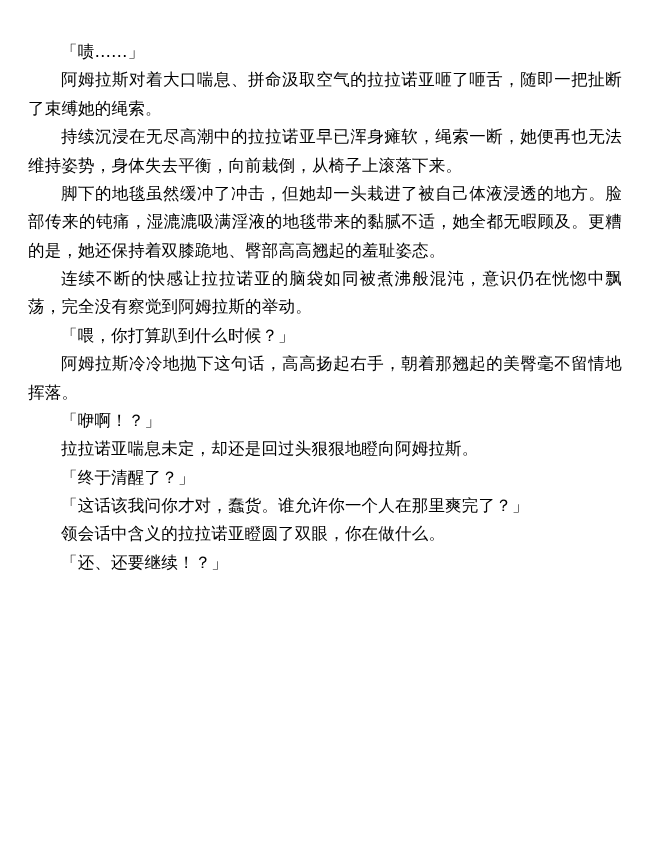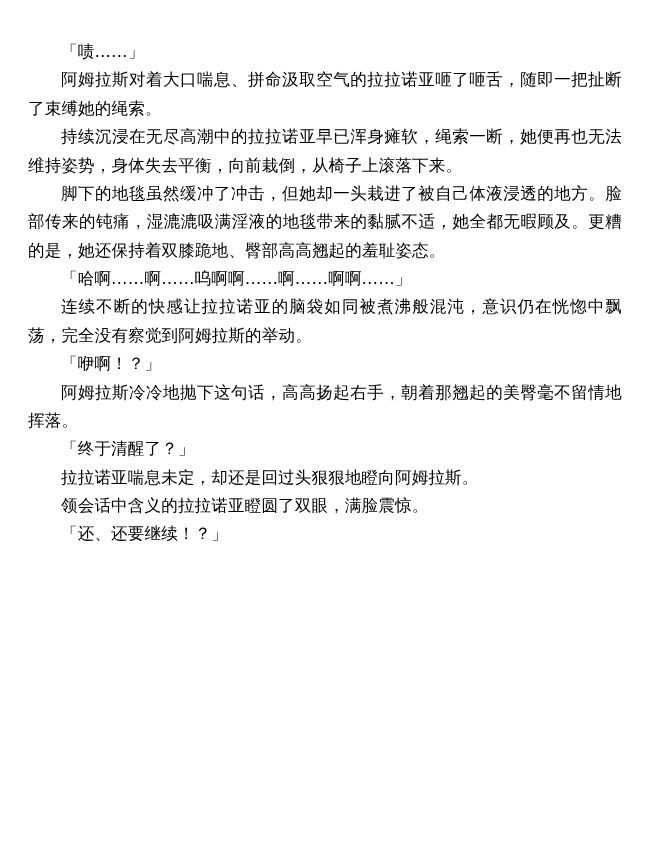--- a/index.html
+++ b/index.html
@@ -39,22 +39,23 @@
 </style>
 </head>
 <body>
 
 <div id="page">
   <div class="doc-body">
     <p class="para">「啧……」</p>
     <p class="para">阿姆拉斯对着大口喘息、拼命汲取空气的拉拉诺亚咂了咂舌，随即一把扯断了束缚她的绳索。</p>
     <p class="para">持续沉浸在无尽高潮中的拉拉诺亚早已浑身瘫软，绳索一断，她便再也无法维持姿势，身体失去平衡，向前栽倒，从椅子上滚落下来。</p>
     <p class="para">脚下的地毯虽然缓冲了冲击，但她却一头栽进了被自己体液浸透的地方。脸部传来的钝痛，湿漉漉吸满淫液的地毯带来的黏腻不适，她全都无暇顾及。更糟的是，她还保持着双膝跪地、臀部高高翘起的羞耻姿态。</p>
-    <p class="para quote">「哈啊……啊……呜啊啊……啊……啊啊……」</p>
     <p class="para">连续不断的快感让拉拉诺亚的脑袋如同被煮沸般混沌，意识仍在恍惚中飘荡，完全没有察觉到阿姆拉斯的举动。</p>
+    <p class="para quote">「喂，你打算趴到什么时候？」</p>
+    <p class="para">阿姆拉斯冷冷地抛下这句话，高高扬起右手，朝着那翘起的美臀毫不留情地挥落。</p>
     <p class="para quote">「咿啊！？」</p>
-    <p class="para">阿姆拉斯冷冷地抛下这句话，高高扬起右手，朝着那翘起的美臀毫不留情地挥落。</p>
+    <p class="para">拉拉诺亚喘息未定，却还是回过头狠狠地瞪向阿姆拉斯。</p>
     <p class="para quote">「终于清醒了？」</p>
-    <p class="para">拉拉诺亚喘息未定，却还是回过头狠狠地瞪向阿姆拉斯。</p>
-    <p class="para">领会话中含义的拉拉诺亚瞪圆了双眼，满脸震惊。</p>
+    <p class="para quote">「这话该我问你才对，蠢货。谁允许你一个人在那里爽完了？」</p>
+    <p class="para">领会话中含义的拉拉诺亚瞪圆了双眼，你在做什么。</p>
     <p class="para quote">「还、还要继续！？」</p>
   </div>
 </div>
 
 </body></html>

